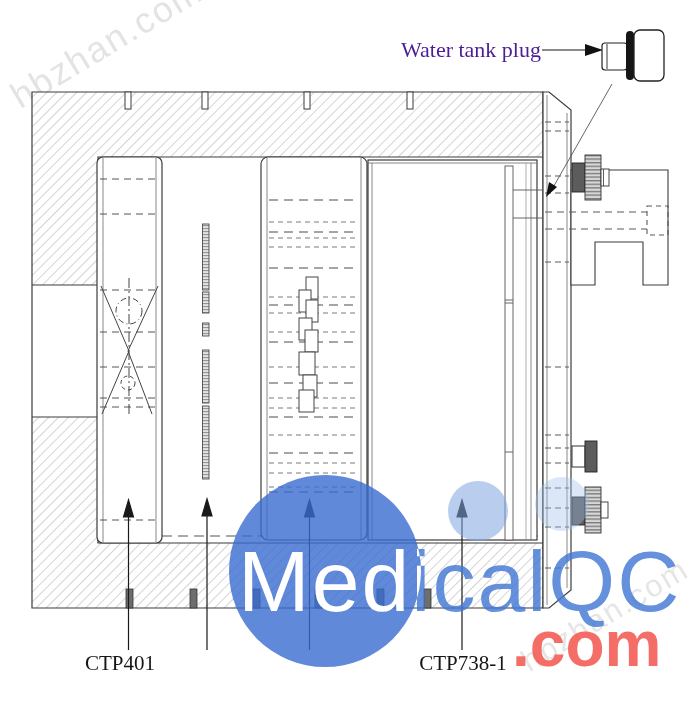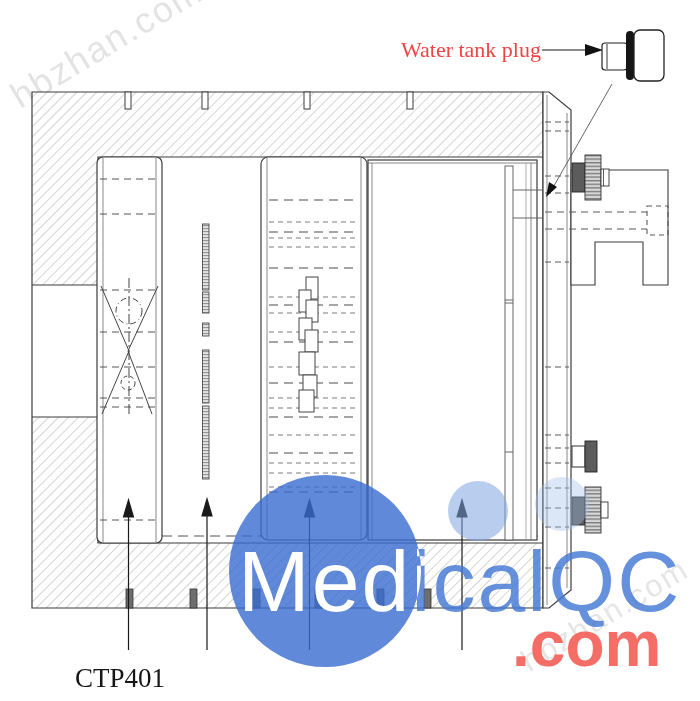--- a/index.html
+++ b/index.html
@@ -3,23 +3,23 @@
 <meta charset="utf-8">
 <style>
   html,body{margin:0;padding:0;background:#fff;}
   #canvas{position:relative;width:700px;height:701px;background:#fff;overflow:hidden;
           font-family:"Liberation Serif",serif;}
   #drawing{position:absolute;left:0;top:0;z-index:2;}
   .wm-corner{position:absolute;color:#cdcdcd;font-family:"Liberation Sans",sans-serif;
              letter-spacing:2px;white-space:nowrap;transform-origin:left center;}
   #wm-corner-top{left:14px;top:78px;font-size:36px;opacity:.55;transform:rotate(-31deg);z-index:1;}
   #wm-corner-bottom{left:524px;top:646px;font-size:31px;opacity:.5;transform:rotate(-31deg);z-index:4;}
-  .ctp-label{position:absolute;top:651px;font-size:27px;color:#161616;z-index:3;
-             transform:translateX(-50%);white-space:nowrap;margin-top:12px;}
-  #callout-label{position:absolute;left:401px;top:37px;font-size:22px;color:#ef4444;z-index:3;white-space:nowrap;}
+  .ctp-label{position:absolute;top:651px;font-size:21px;color:#161616;z-index:3;
+             transform:translateX(-50%);white-space:nowrap;}
+  #callout-label{position:absolute;left:401px;top:37px;font-size:22px;color:#4c1d95;z-index:3;white-space:nowrap;}
   .wm-circle{position:absolute;border-radius:50%;z-index:4;}
   #wm-circle-big{left:229px;top:475px;width:192px;height:192px;background:rgba(58,108,208,.8);}
   #wm-circle-small{left:448px;top:481px;width:60px;height:60px;background:rgba(128,165,226,.55);}
   #wm-circle-faint{left:535px;top:477px;width:54px;height:54px;background:rgba(160,190,235,.38);}
   .brand{position:absolute;left:238px;top:538px;font-family:"Liberation Sans",sans-serif;
          font-size:86px;line-height:1;letter-spacing:2px;white-space:nowrap;}
   #brand-blue{color:#4478d4;opacity:.82;z-index:5;}
   #brand-white{color:#ffffff;z-index:6;clip-path:circle(96px at 87px 33px);}
   #brand-suffix{position:absolute;left:512px;top:612px;font-family:"Liberation Sans",sans-serif;
                 font-weight:bold;font-size:64px;line-height:1;color:#f4635b;opacity:.93;z-index:5;white-space:nowrap;}
@@ -228,20 +228,21 @@
         </g>
       <g>
           <line x1="462" y1="516" x2="462" y2="650"></line>
           <polygon points="462,500 457,517 467,517"></polygon>
         </g>
     </g>
   </svg>
 
   <div id="callout-label">Water tank plug</div>
   <div class="ctp-label" style="left:120px">CTP401</div>
+  <div class="ctp-label" style="left:463px">CTP738-1</div>
 
   <div id="wm-circle-big" class="wm-circle"></div>
   <div id="wm-circle-small" class="wm-circle"></div>
   <div id="wm-circle-faint" class="wm-circle"></div>
   <div id="brand-blue" class="brand">MedicalQC</div>
   <div id="brand-white" class="brand">MedicalQC</div>
   <div id="brand-suffix">.com</div>
 
 </div>
 

